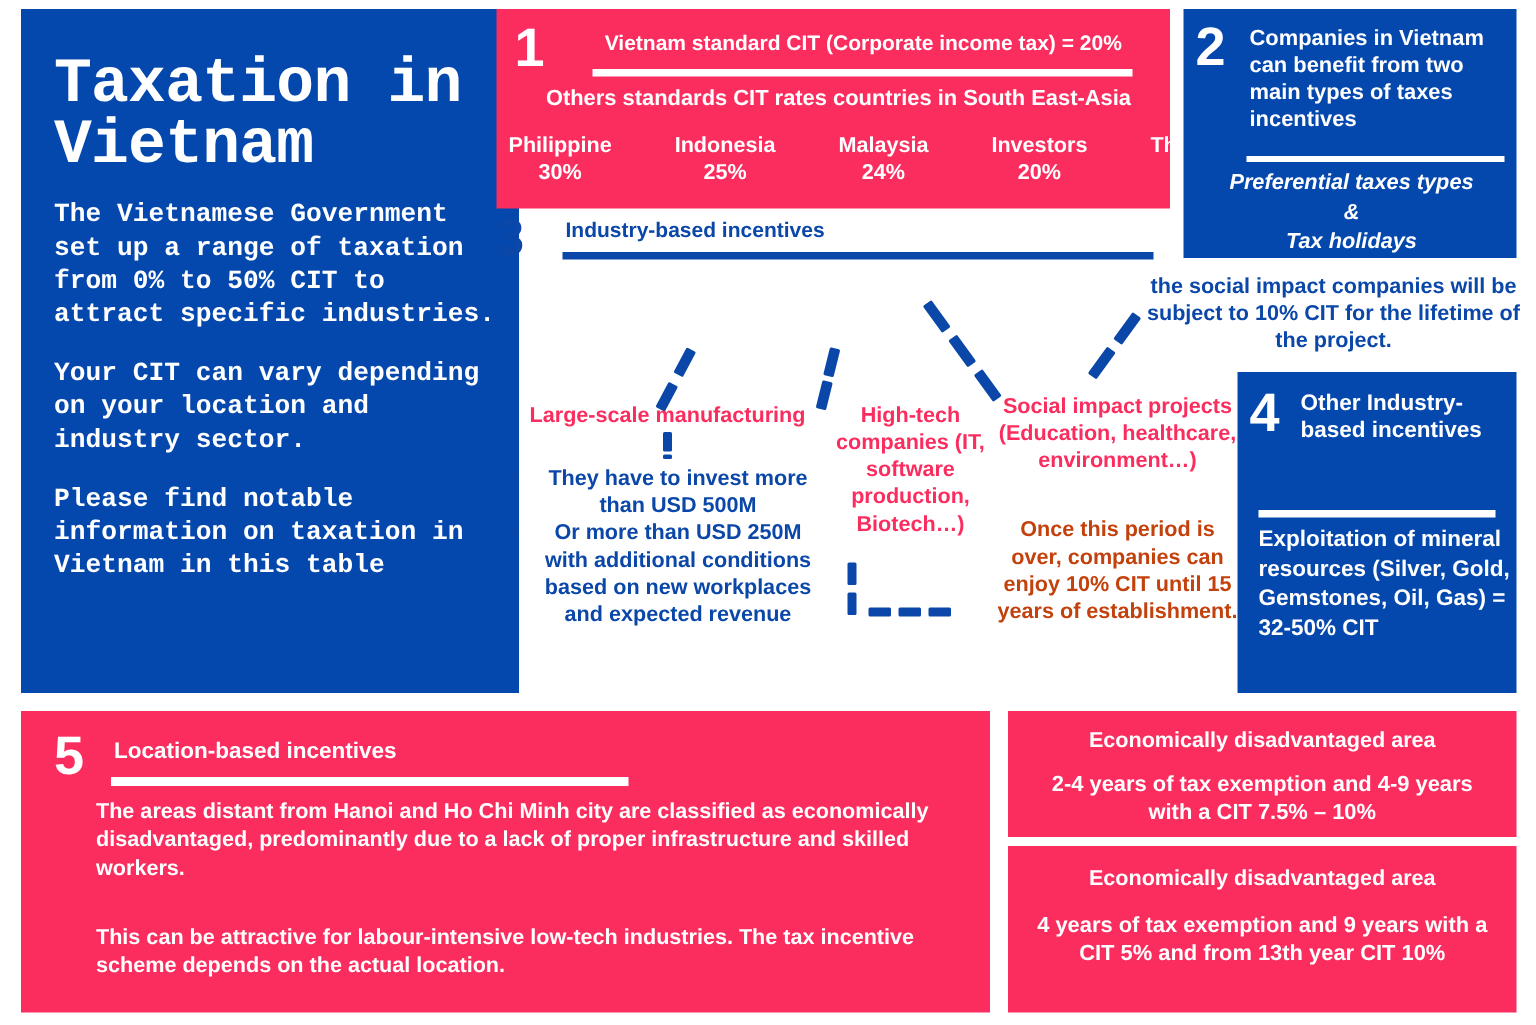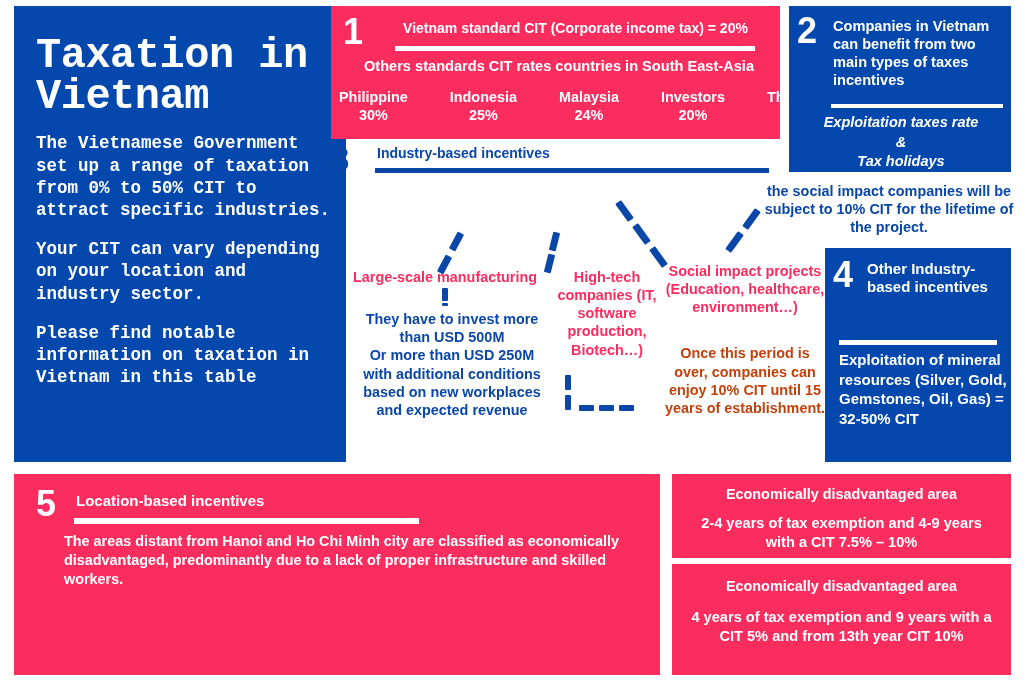--- a/index.html
+++ b/index.html
@@ -163,21 +163,21 @@
       <div>20%</div>
     </div>
   </div>
 </div>
 
 <div class="panel blue" id="p2">
   <div class="num n">2</div>
   <div class="head">Companies in Vietnam can benefit from two main types of taxes incentives</div>
   <div class="rule"></div>
   <div class="benefits">
-    <div>Exploitation taxes rate</div>
+    <div>Preferential taxes types</div>
     <div>&amp;</div>
     <div>Tax holidays</div>
   </div>
 </div>
 
 <div id="p3">
   <div class="n3">3</div>
   <div class="p3head">Industry-based incentives</div>
   <div class="p3rule"></div>
 
@@ -230,20 +230,21 @@
   <div class="head">Other Industry-based incentives</div>
   <div class="rule"></div>
   <div class="body">Exploitation of mineral resources (Silver, Gold, Gemstones, Oil, Gas) = 32-50% CIT</div>
 </div>
 
 <div class="panel pink" id="p5">
   <div class="num n">5</div>
   <div class="head">Location-based incentives</div>
   <div class="rule"></div>
   <div class="b1">The areas distant from Hanoi and Ho Chi Minh city are classified as economically disadvantaged, predominantly due to a lack of proper infrastructure and skilled workers.</div>
+  <div class="b3">This can be attractive for labour-intensive low-tech industries. The tax incentive scheme depends on the actual location.</div>
 </div>
 
 <div class="panel pink rb" id="rb1">
   <div class="t">Economically disadvantaged area</div>
   <div class="d">2-4 years of tax exemption and 4-9 years with a CIT 7.5% – 10%</div>
 </div>
 <div class="panel pink rb" id="rb2">
   <div class="t">Economically disadvantaged area</div>
   <div class="d">4 years of tax exemption and 9 years with a CIT 5% and from 13th year CIT 10%</div>
 </div>

